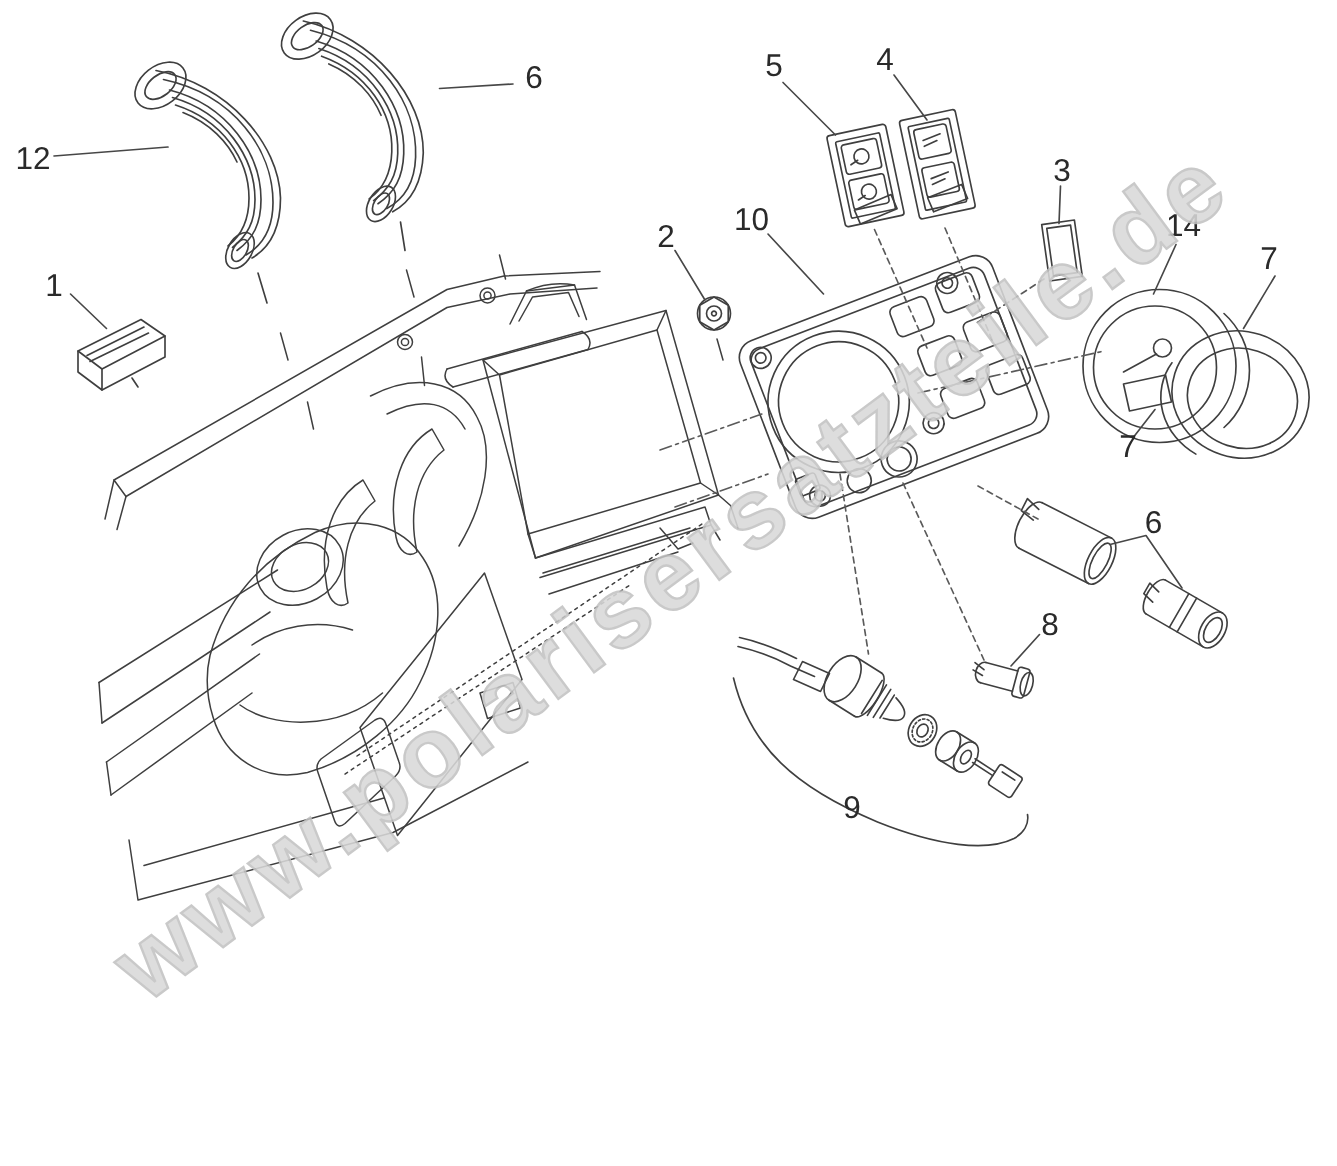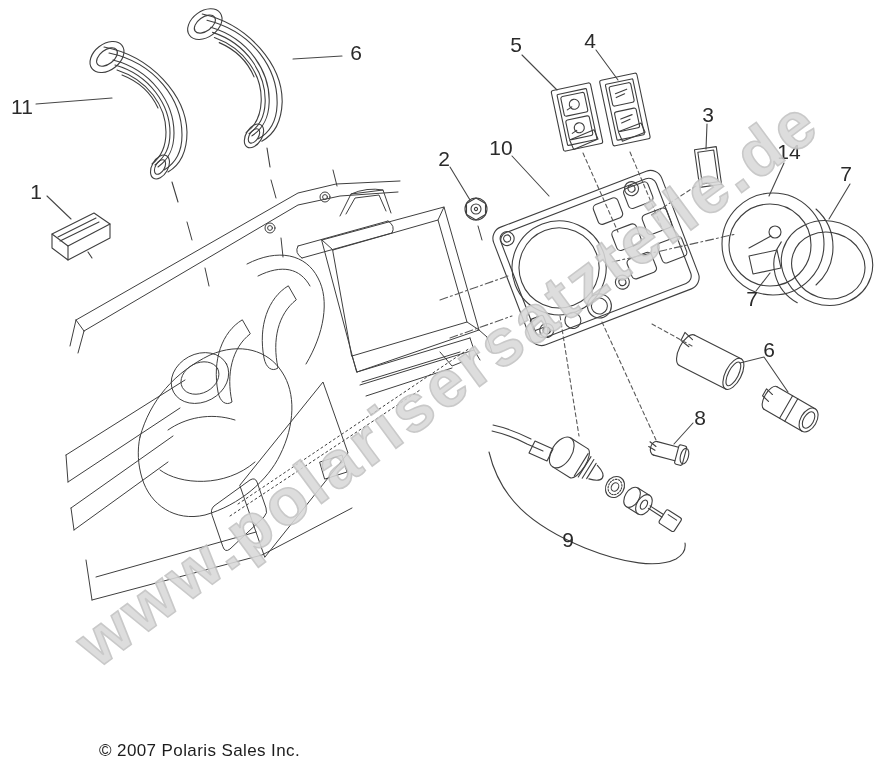--- a/index.html
+++ b/index.html
@@ -283,20 +283,19 @@
   <div class="callout" style="left:444px;top:158px">2</div>
   <div class="callout" style="left:708px;top:114px">3</div>
   <div class="callout" style="left:590px;top:40px">4</div>
   <div class="callout" style="left:516px;top:44px">5</div>
   <div class="callout" style="left:769px;top:349px">6</div>
   <div class="callout" style="left:752px;top:298px">7</div>
   <div class="callout" style="left:700px;top:417px">8</div>
   <div class="callout" style="left:568px;top:539px">9</div>
   <div class="callout" style="left:846px;top:173px">7</div>
   <div class="callout" style="left:501px;top:147px">10</div>
-  <div class="callout" style="left:22px;top:106px">11</div>
+  <div class="callout" style="left:22px;top:106px">12</div>
   <div class="callout" style="left:356px;top:52px">6</div>
   <div class="callout" style="left:789px;top:151px">14</div>
 
   <div id="watermark">www.polarisersatzteile.de</div>
 
-  <div id="copyright">© 2007 Polaris Sales Inc.</div>
 </div>
 
 </body></html>

